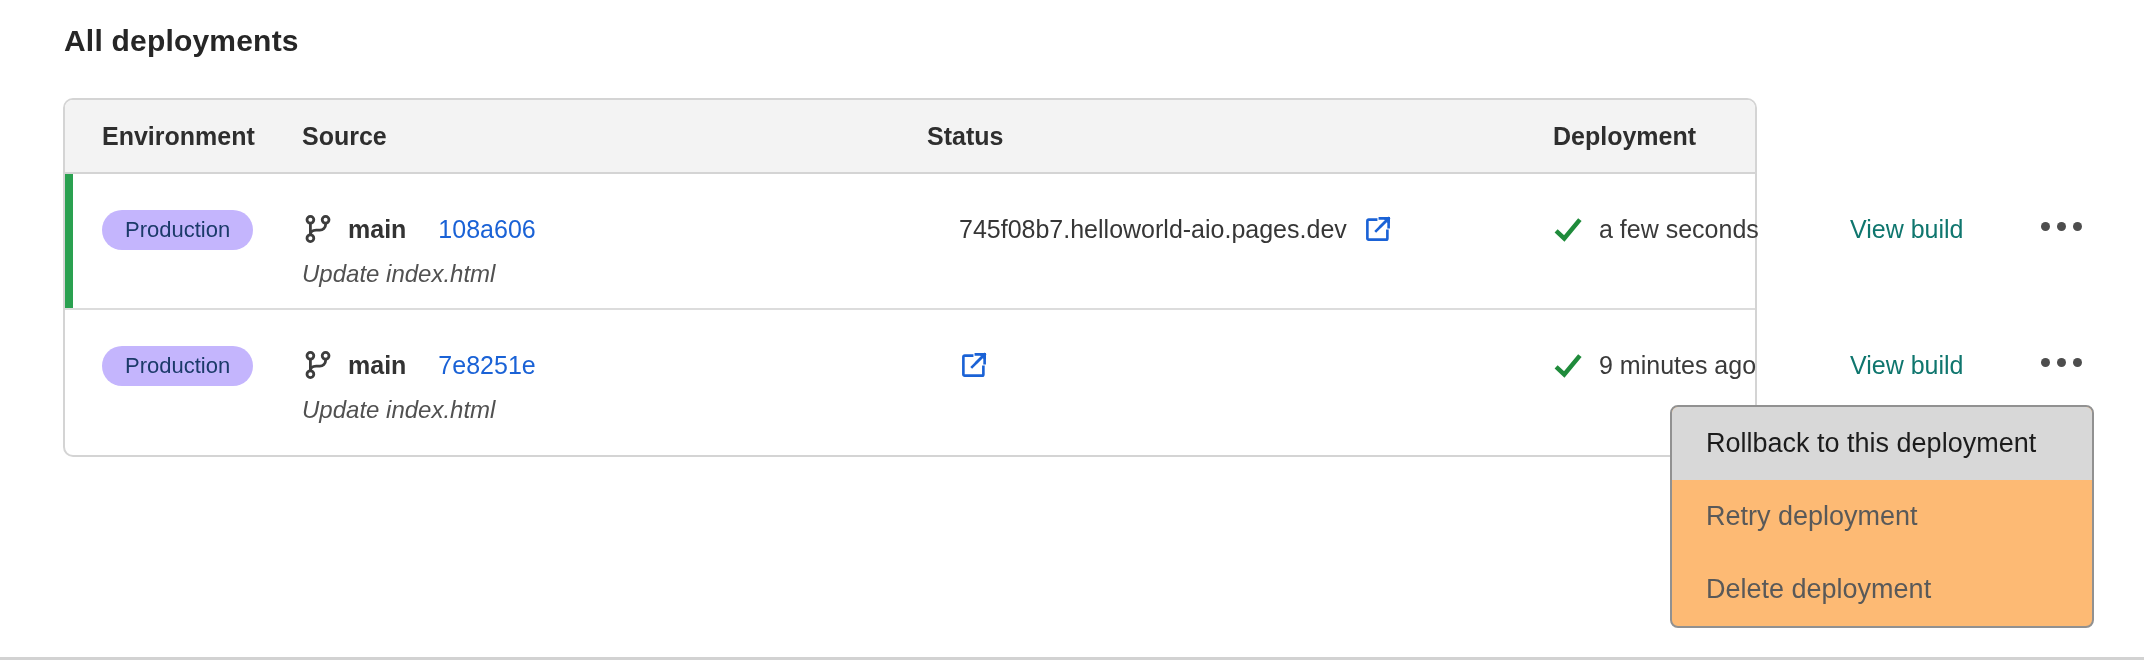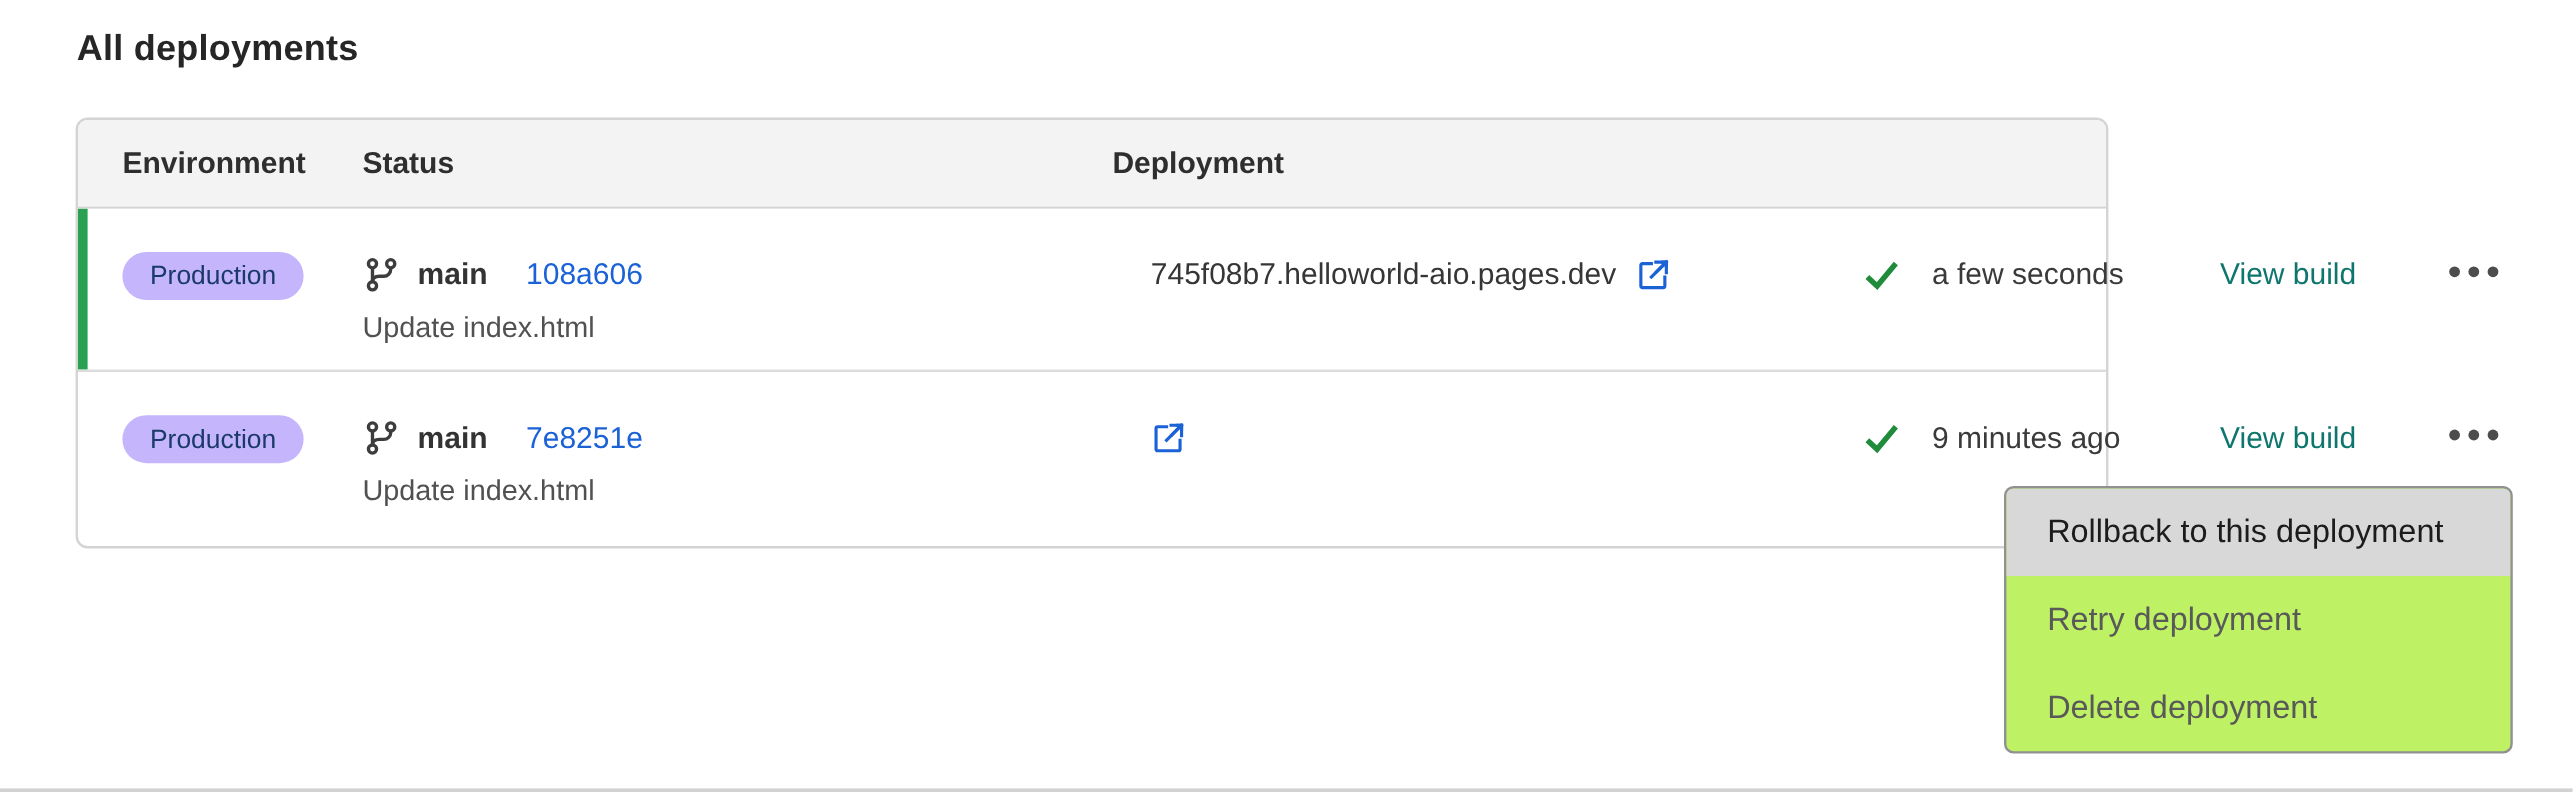--- a/index.html
+++ b/index.html
@@ -65,45 +65,45 @@
     padding:7px 23px; border-radius:999px;
     white-space:nowrap;
   }
 
   .source-cell .line1 { gap:0; }
   .branch-icon-wrap { width:32px; height:32px; display:inline-flex; margin-right:14px; }
   .branch-name { font-size:25px; font-weight:700; color:#333; }
   .commit-link {
     font-size:25px; color:#1a62d6; text-decoration:none; margin-left:32px; cursor:pointer;
   }
-  .commit-msg { font-size:24px; color:#515151; margin-top:12px; }
+  .commit-msg { font-size:24px; color:#515151; margin-top:12px;font-style:italic; }
 
   .deploy-cell .line1 { gap:16px;margin-left:32px; }
   .deploy-url { font-size:25px; color:#363636; white-space:nowrap; }
   .ext-icon-wrap { width:30px; height:30px; display:inline-flex; cursor:pointer; }
 
   .status-cell .line1 { gap:16px; }
   .check-icon-wrap { width:30px; height:30px; display:inline-flex; }
-  .status-text { font-size:25px; color:#3a3a3a; white-space:nowrap;margin-left:11px; }
+  .status-text { font-size:25px; color:#3a3a3a; white-space:nowrap; }
 
   .view-build-link {
     font-size:25px; color:#0f766e; text-decoration:none; cursor:pointer; white-space:nowrap;
   }
 
   .dots-btn {
     display:inline-flex; gap:7px; align-items:center;
     background:none; border:none; cursor:pointer;
     padding:10px 4px; margin-top:-6px;
   }
   .dot { width:9px; height:9px; border-radius:50%; background:#4d4d4d; }
 
   
   .context-menu {
     position:absolute; left:1670px; top:405px; width:424px;
-    background:#bef264;
+    background:#fdba74;
     border:2px solid #919191;
     border-radius:8px;
     overflow:hidden;
     z-index:10;
   }
   .menu-item {
     height:73px; display:flex; align-items:center;
     padding-left:34px;
     font-size:27px; color:#595959;
     cursor:pointer; white-space:nowrap;
@@ -116,20 +116,21 @@
   }
 </style>
 </head>
 <body>
 
 <div class="page-title">All deployments</div>
 
 <div class="deploy-table">
   <div class="thead grid-row">
     <div class="th">Environment</div>
+    <div class="th">Source</div>
     <div class="th">Status</div>
     <div class="th">Deployment</div>
     <div></div>
       <div></div>
   </div>
 
   <div class="trow row-1">
     <div class="current-indicator"></div>
     <div class="env-cell">
       <span class="env-badge">Production</span>

